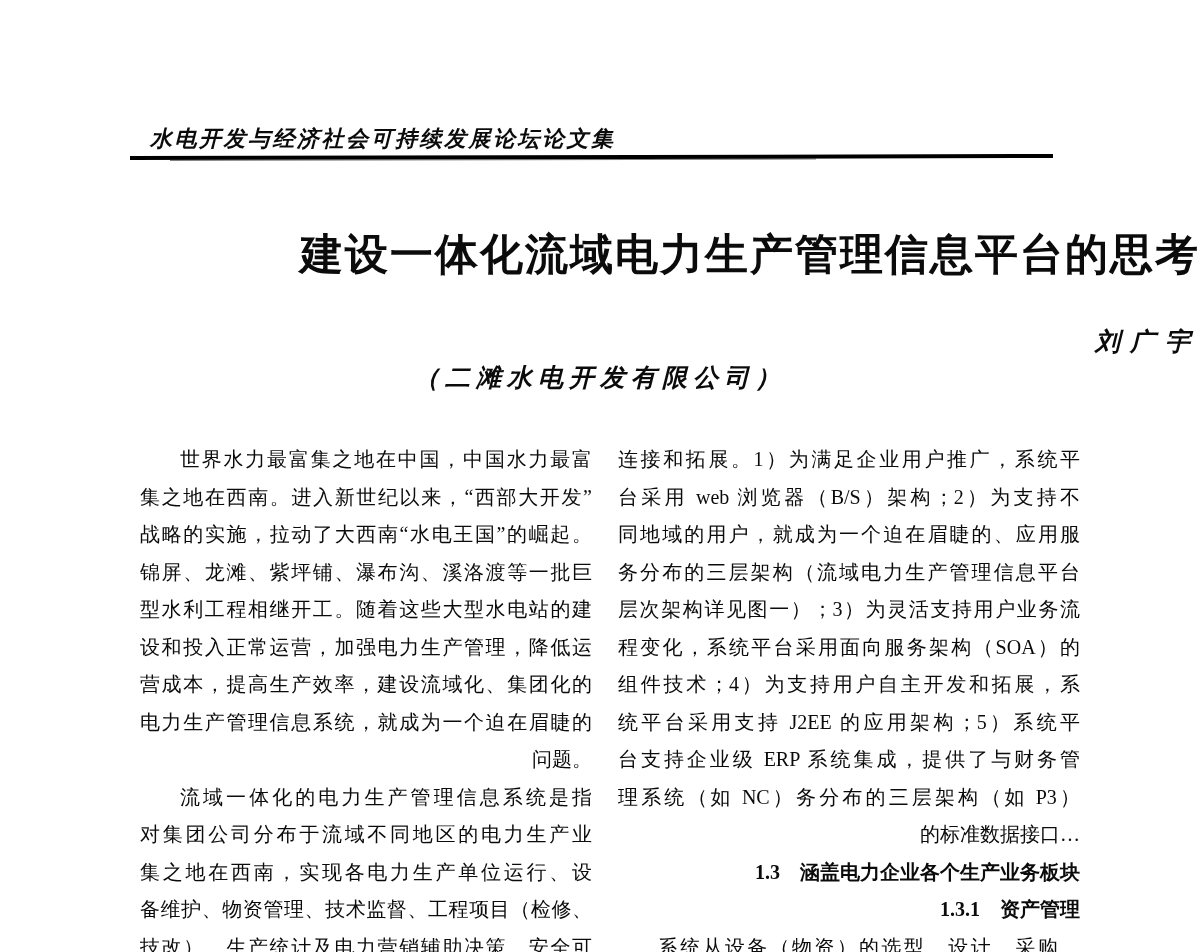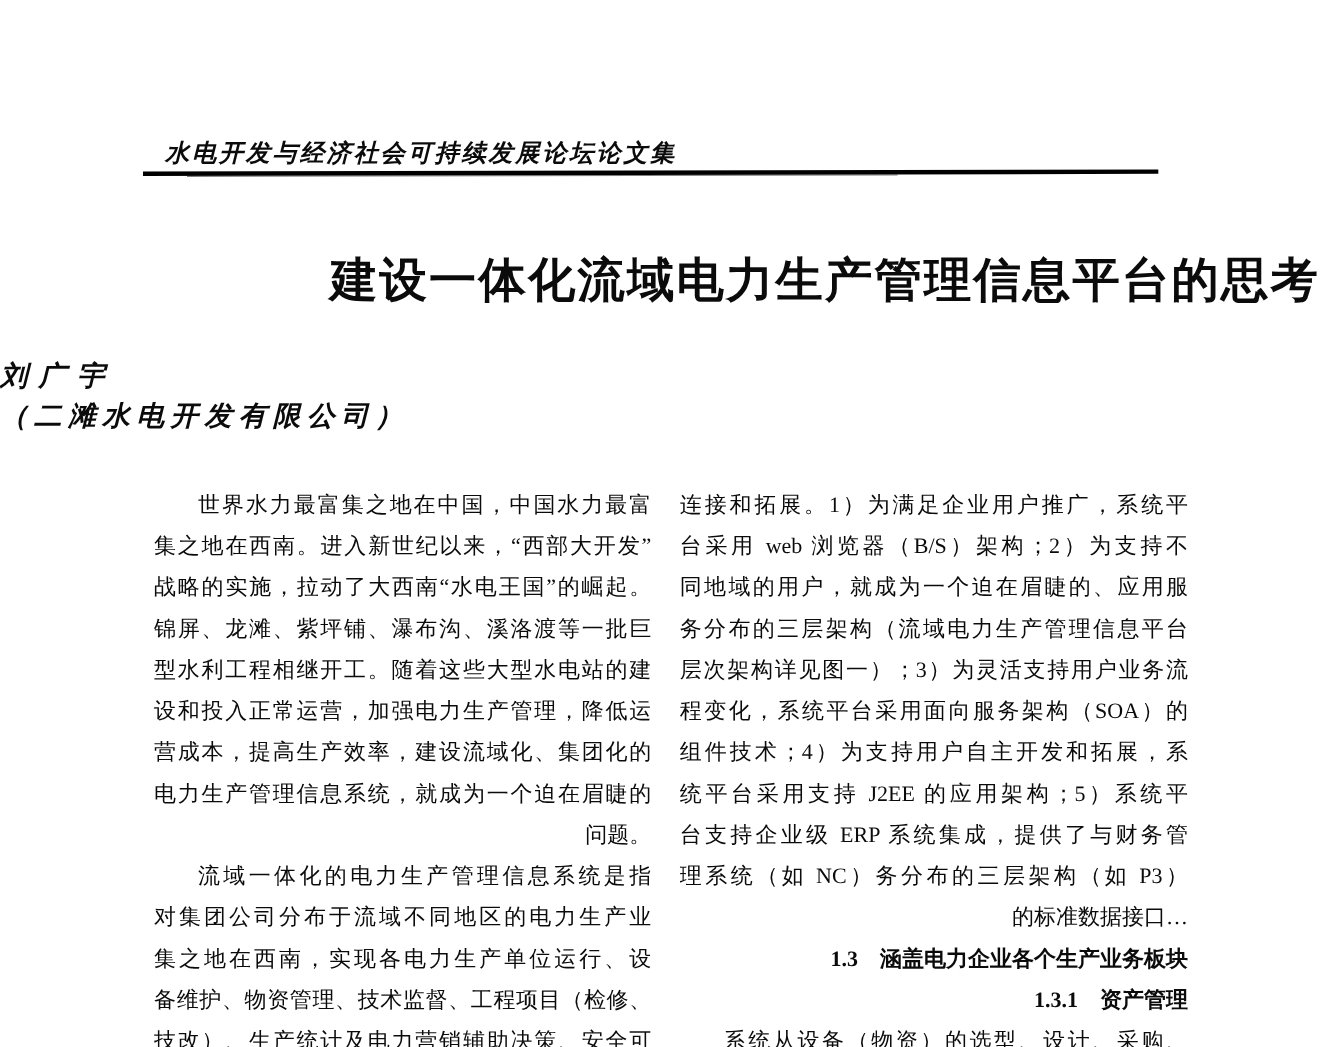--- a/index.html
+++ b/index.html
@@ -20,25 +20,25 @@
   .header-rule::after{
     content:"";position:absolute;left:40px;top:4px;width:70%;height:1px;background:#000;opacity:.5;
   }
   .paper-title{
     position:absolute;left:0;right:0;top:226px;margin:0;
     text-align:right;font-size:43px;font-weight:bold;letter-spacing:2px;
     font-family:"Liberation Sans","DejaVu Sans",sans-serif;white-space:nowrap;
   }
   .author{
     position:absolute;left:0;right:0;top:325px;
-    text-align:left;font-size:25px;font-weight:bold;font-style:italic;letter-spacing:10px;
+    text-align:right;font-size:25px;font-weight:bold;font-style:italic;letter-spacing:10px;
   }
   .affiliation{
     position:absolute;left:0;right:0;top:361px;
-    font-size:25px;font-weight:bold;font-style:italic;letter-spacing:6px;
+    text-align:center;font-size:25px;font-weight:bold;font-style:italic;letter-spacing:6px;
   }
   .col{position:absolute;top:441px;}
   .col-left{left:140px;width:452px;}
   .col-right{left:618px;width:462px;}
   .line{
     font-size:20px;line-height:37.5px;height:37.5px;
     text-align:right;white-space:normal;overflow:hidden;
   }
   .just{text-align:justify;text-align-last:justify;}
   .bold{font-weight:bold;}

